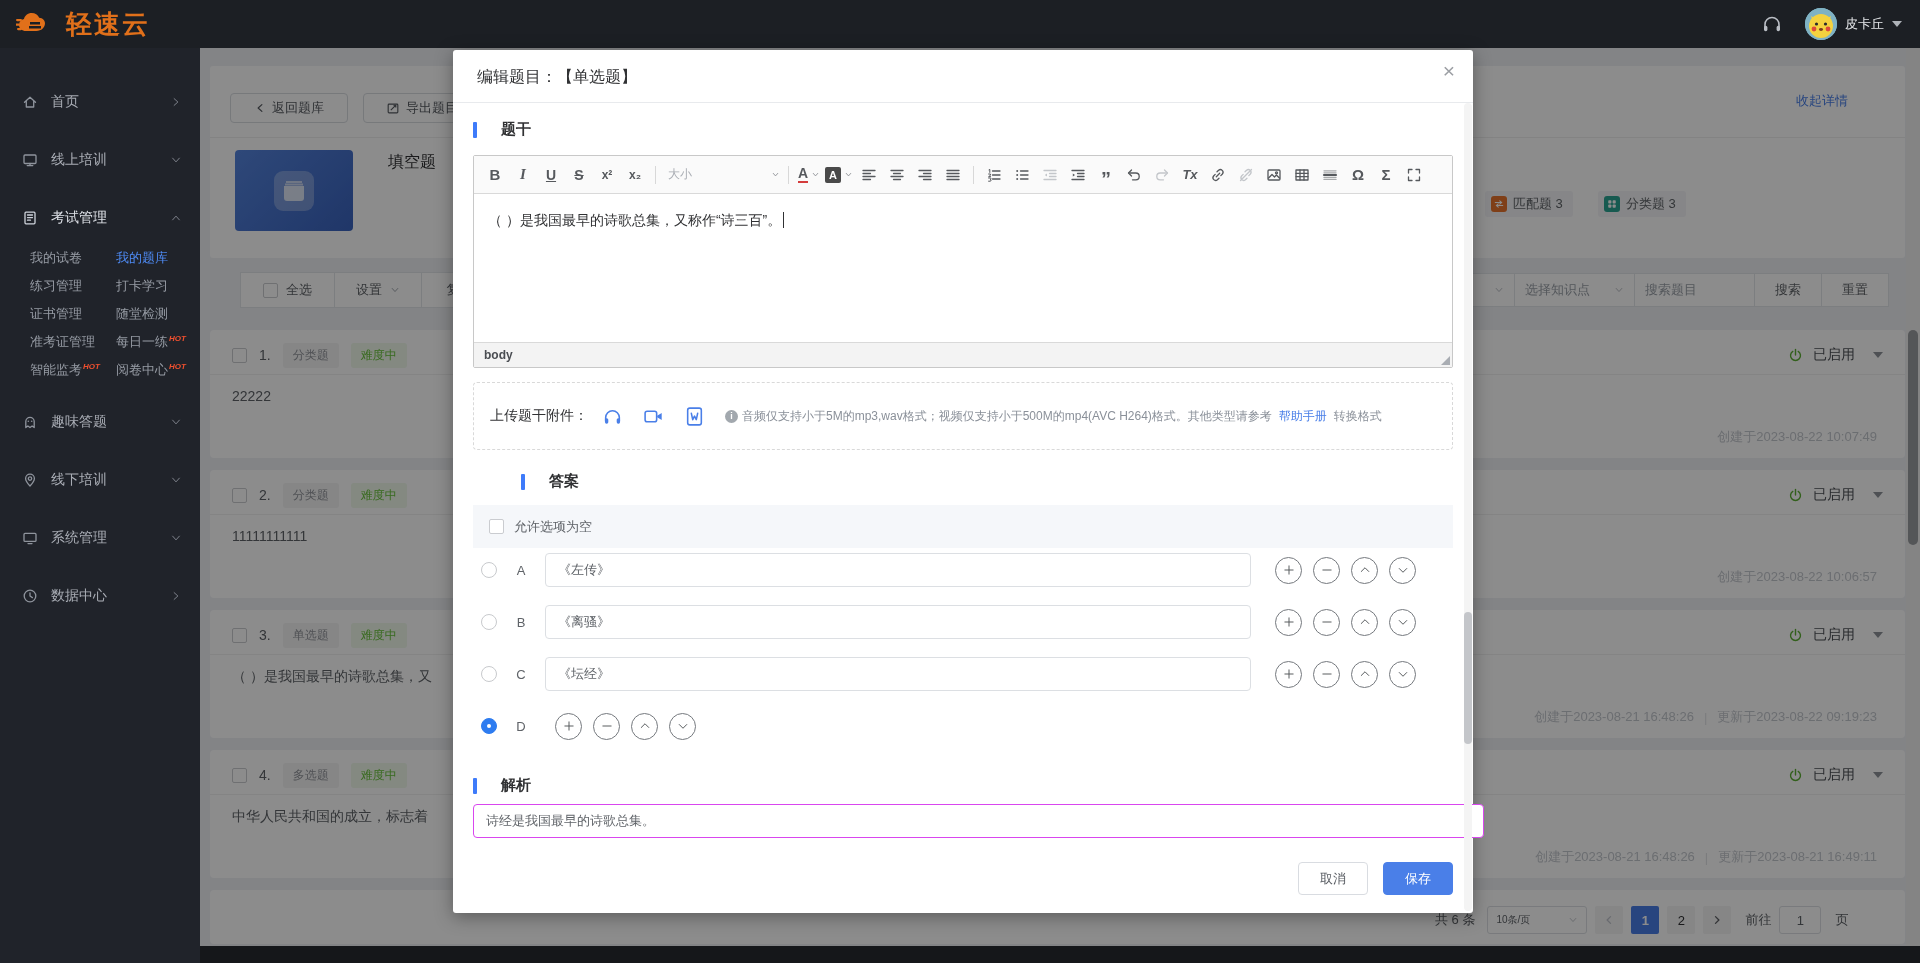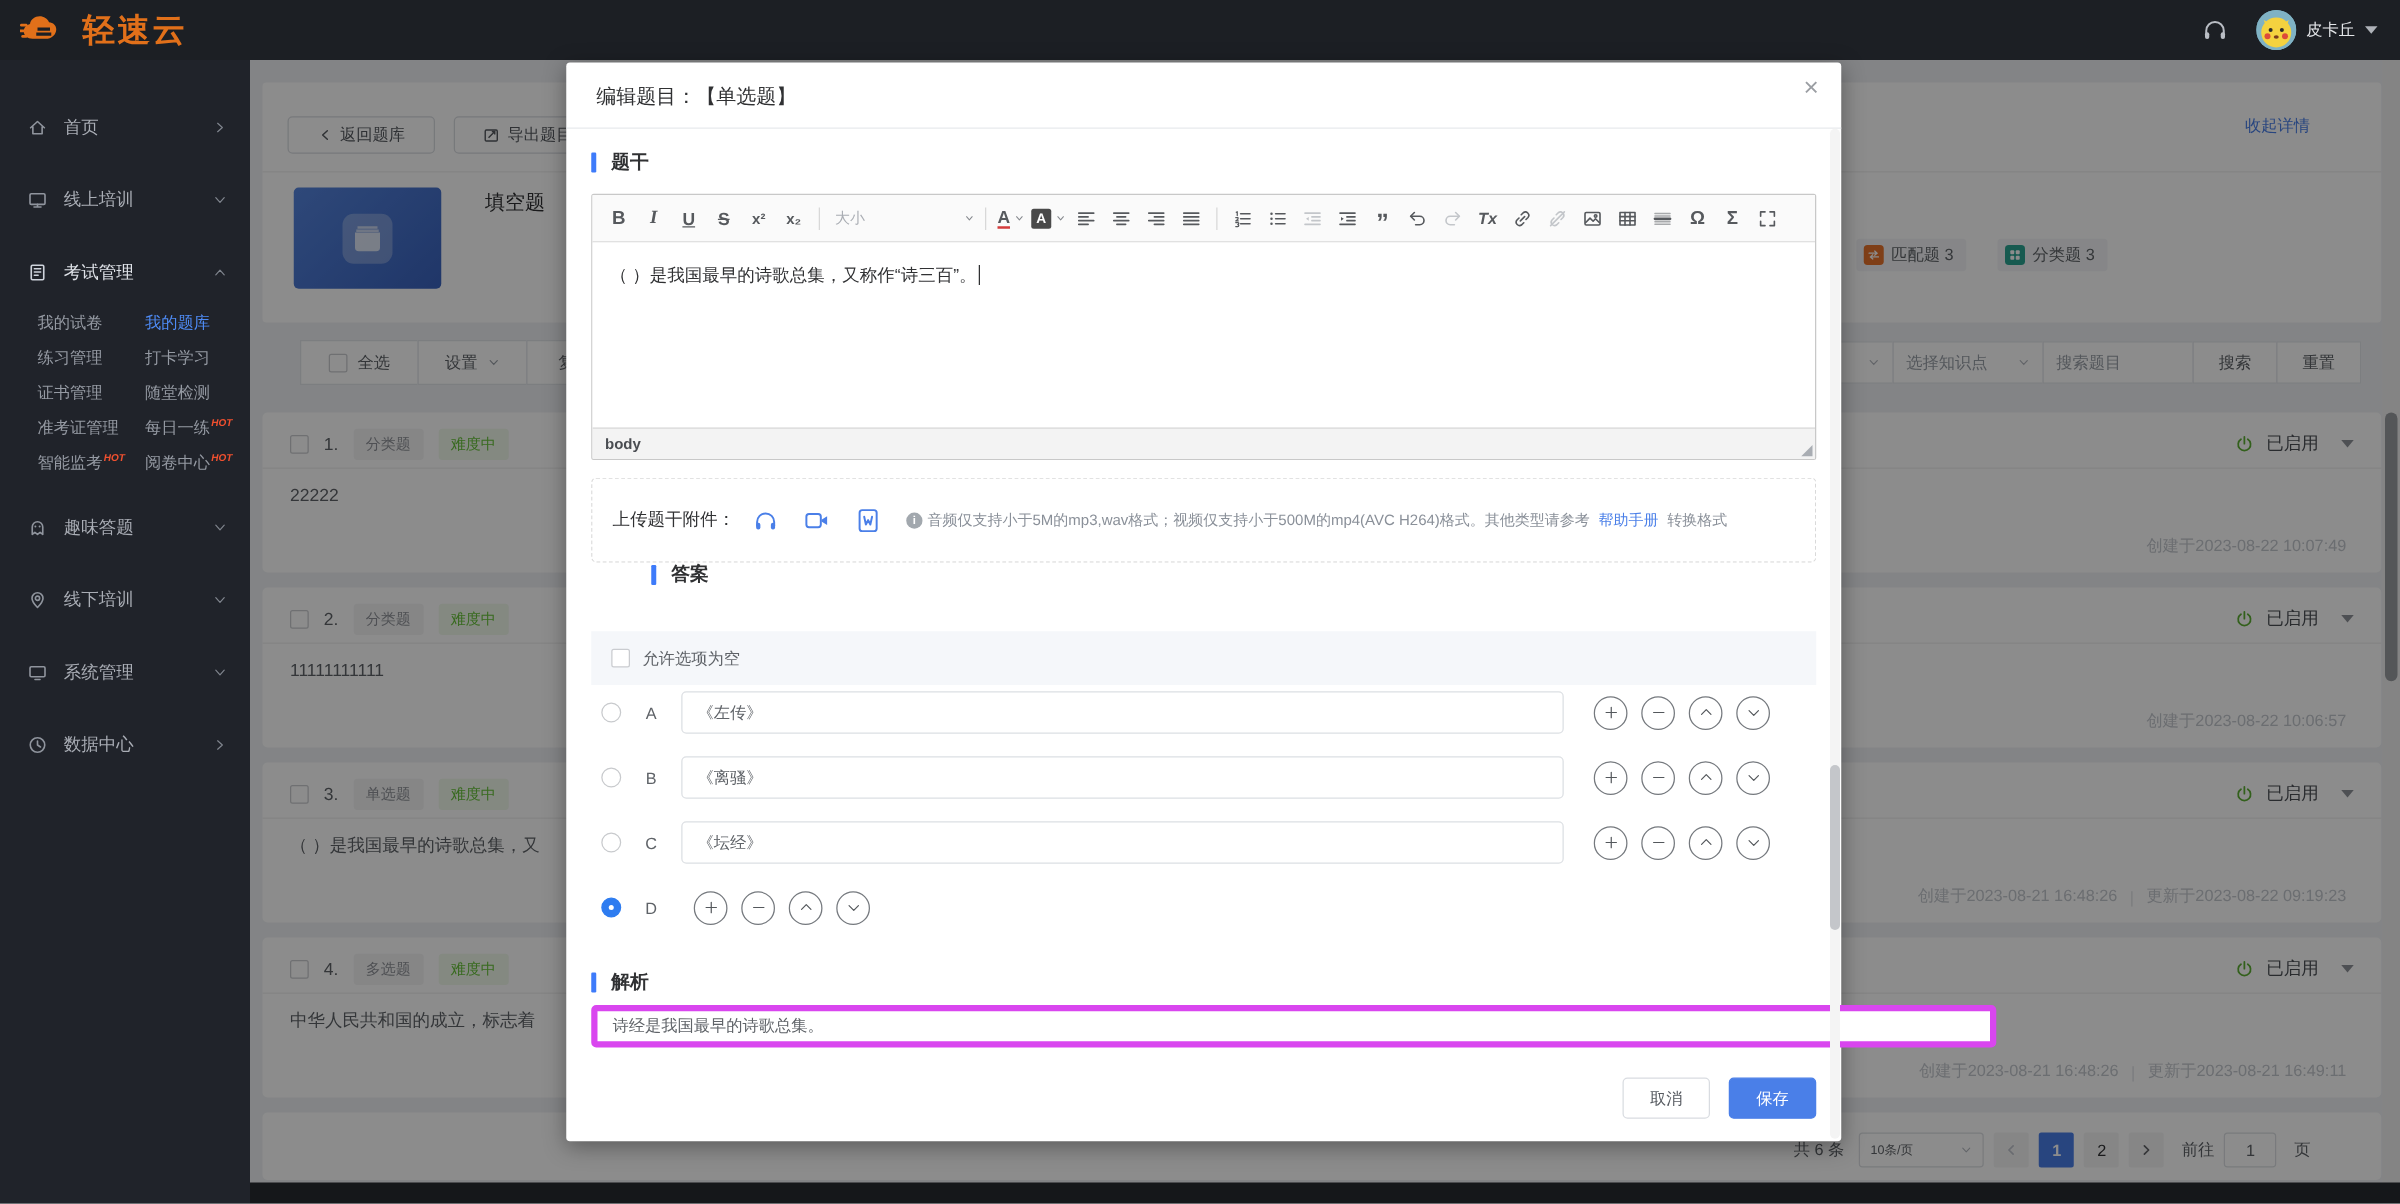--- a/index.html
+++ b/index.html
@@ -80,21 +80,21 @@
   .pg-scroll{position:absolute;right:0;top:0;bottom:0;width:14px;background:#f1f1f1;z-index:4;}
   .pg-thumb{position:absolute;right:2px;top:282px;width:10px;height:215px;border-radius:5px;background:#9a9da1;}
   
   .overlay{position:absolute;left:200px;top:48px;right:0;bottom:0;background:rgba(0,0,0,0.45);z-index:40;}
   
   .modal{position:absolute;left:453px;top:50px;width:1020px;height:863px;background:#fff;border-radius:3px;
          box-shadow:0 4px 18px rgba(0,0,0,0.35);z-index:60;}
   .m-title{position:absolute;left:24px;top:17px;font-size:16px;color:#303133;}
   .m-close{position:absolute;right:18px;top:10px;font-size:21px;color:#9b9ea3;cursor:pointer;line-height:1;}
   .m-hdiv{position:absolute;left:0;right:0;top:52px;height:1px;background:#e8eaed;}
-  .sec-label{position:absolute;left:20px;display:flex;align-items:center;gap:12px;font-size:15px;font-weight:600;color:#303133;}
+  .sec-label{position:absolute;left:20px;display:flex;align-items:center;gap:24px;font-size:15px;font-weight:600;color:#303133;}
   .sec-bar{width:4px;height:16px;background:#3e7bfa;border-radius:1px;}
   
   .editor{position:absolute;left:20px;top:105px;width:980px;height:213px;border:1px solid #c8c8c8;border-radius:2px;box-sizing:border-box;}
   .ed-toolbar{position:absolute;left:0;right:0;top:0;height:38px;background:#fafafa;border-bottom:1px solid #d9d9d9;display:flex;align-items:center;padding:0 8px;gap:2px;box-sizing:border-box;}
   .tb-btn{height:24px;min-width:24px;display:flex;align-items:center;justify-content:center;color:#56595d;cursor:pointer;border-radius:2px;padding:0 1px;}
   .tb-btn.disabled{color:#c3c6ca;}
   .tb-sep{width:1px;height:18px;background:#d8d8d8;margin:0 5px;}
   .tb-b{font-size:15px;font-weight:700;}
   .tb-i{font-size:15px;font-style:italic;font-family:"Liberation Serif",serif;font-weight:600;}
   .tb-u{font-size:14px;font-weight:600;text-decoration:underline;}
@@ -122,21 +122,21 @@
   .allow-row{position:absolute;left:20px;top:455px;width:980px;height:43px;background:#f5f7fa;display:flex;align-items:center;gap:10px;padding:0 16px;box-sizing:border-box;font-size:13px;color:#5f6368;}
   .opt-row{position:absolute;left:20px;width:980px;height:34px;display:flex;align-items:center;}
   .radio{width:16px;height:16px;border:1px solid #c8cacd;border-radius:50%;background:#fff;box-sizing:border-box;margin-left:8px;flex:none;cursor:pointer;}
   .radio.checked{border-color:#2e7cf0;background:#2e7cf0;position:relative;}
   .radio.checked::after{content:"";position:absolute;left:5px;top:5px;width:4px;height:4px;border-radius:50%;background:#fff;}
   .opt-letter{width:20px;text-align:center;margin-left:14px;font-size:13px;color:#5f6368;flex:none;}
   .opt-input{margin-left:14px;width:706px;height:34px;border:1px solid #dcdfe3;border-radius:4px;padding:0 12px;font-size:13px;color:#5f6368;box-sizing:border-box;font-family:inherit;}
   .opt-btns{display:flex;gap:11px;margin-left:24px;}
   .cbtn{width:27px;height:27px;border:1px solid #75797e;border-radius:50%;background:#fff;display:flex;align-items:center;justify-content:center;color:#54585c;cursor:pointer;box-sizing:border-box;}
   
-  .ana-input{position:absolute;left:20px;top:754px;width:1124px;height:34px;border:5px solid #d946ef;border-radius:4px;padding:0 12px;font-size:13px;color:#5f6368;box-sizing:border-box;font-family:inherit;}
+  .ana-input{position:absolute;left:20px;top:754px;width:1011px;height:34px;border:1px solid #d946ef;border-radius:4px;padding:0 12px;font-size:13px;color:#5f6368;box-sizing:border-box;font-family:inherit;}
   .m-cancel{position:absolute;left:845px;top:812px;width:70px;height:33px;}
   .m-save{position:absolute;left:930px;top:812px;width:70px;height:33px;background:#4a7fe8;border-color:#4a7fe8;color:#fff;}
   .m-scroll{position:absolute;right:1px;top:53px;bottom:2px;width:8px;background:#f4f4f4;border-radius:4px;}
   .m-thumb{position:absolute;right:0;top:509px;width:8px;height:132px;background:#c4c6ca;border-radius:4px;}
 </style>
 </head>
 <body>
 
 <div class="topbar">
   <div class="logo">
@@ -726,21 +726,21 @@
       </svg>
     </span>
     <span class="at-hint">
       <i class="info-i">i</i>
       <span>音频仅支持小于5M的mp3,wav格式；视频仅支持小于500M的mp4(AVC H264)格式。其他类型请参考</span>
       <span class="at-link">帮助手册</span>
       <span>转换格式</span>
     </span>
   </div>
 
-  <div class="sec-label" style="top:400px;padding-left:48px;">
+  <div class="sec-label" style="top:422px;padding-left:48px;">
     <span class="sec-bar"></span>
     <span>答案</span>
   </div>
 
   <div class="allow-row">
     <span class="chk"></span>
     <span>允许选项为空</span>
   </div>
 
   <div id="optRows">

